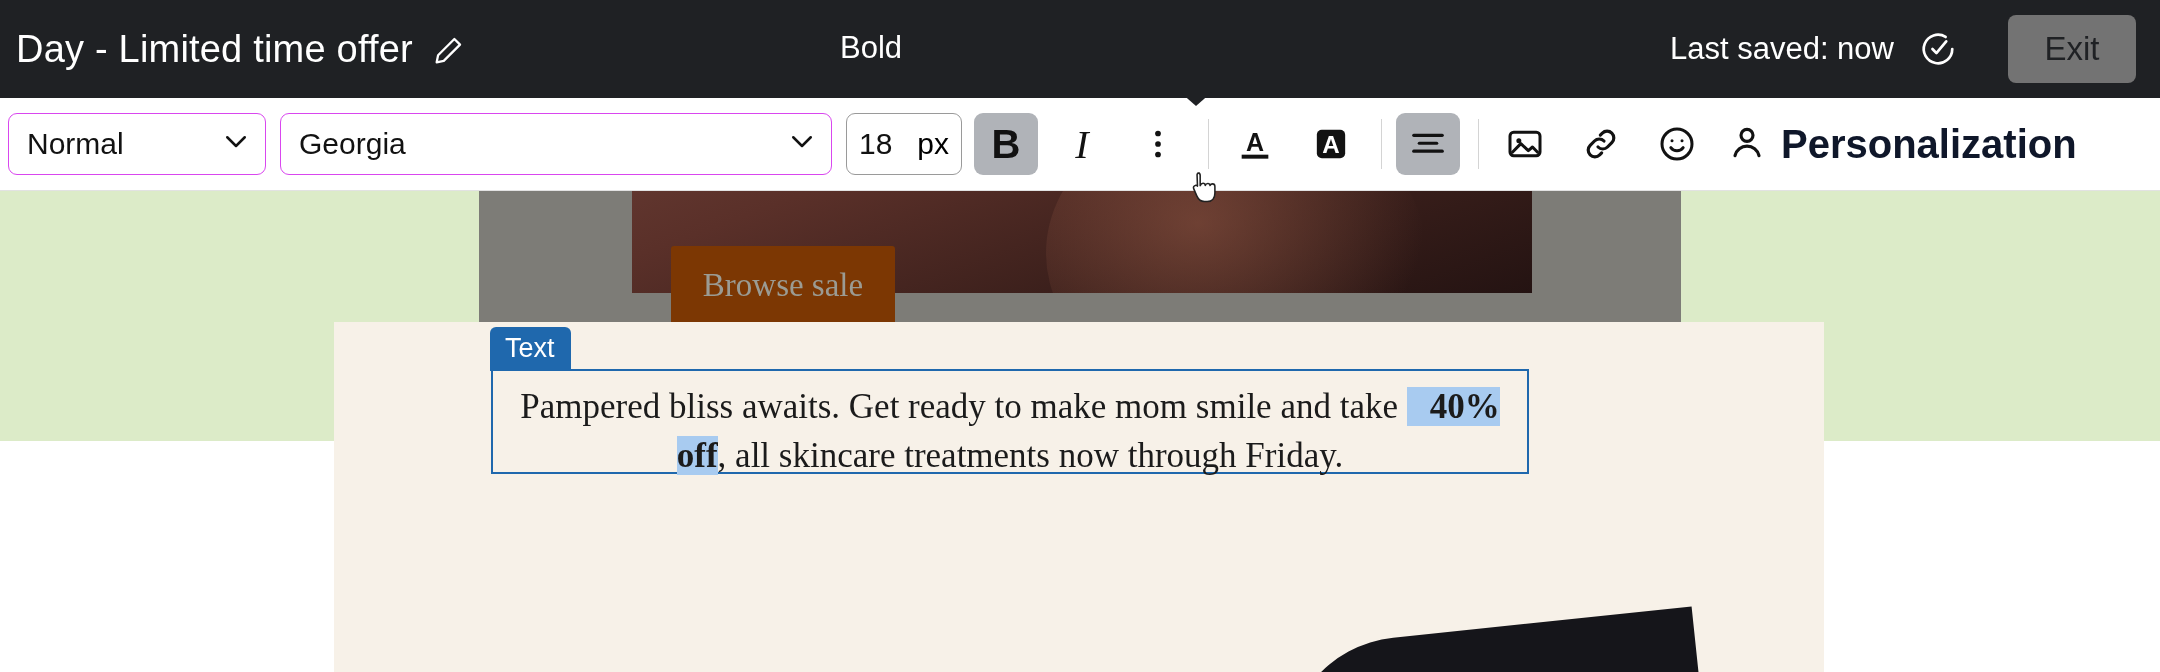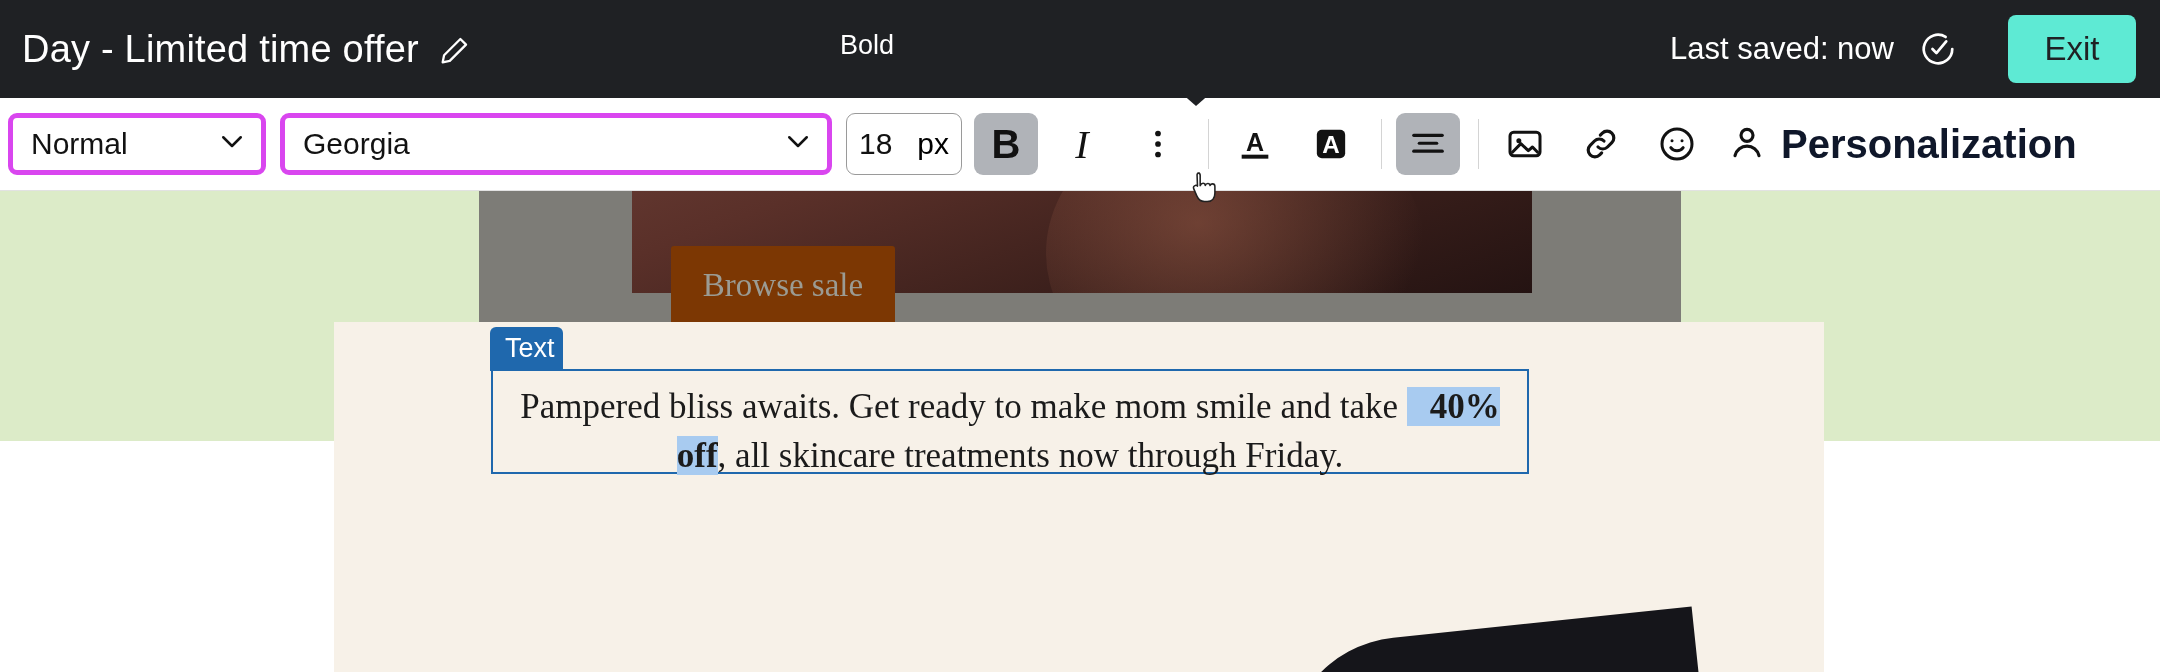--- a/index.html
+++ b/index.html
@@ -12,37 +12,37 @@
 
   
   .header {
     position: absolute; left: 0; top: 0;
     width: 2160px; height: 98px;
     background: #1f2124;
     display: flex; align-items: center;
   }
   .doc-title-wrap {
     display: flex; align-items: center; gap: 18px;
-    margin-left: 22px;
+    margin-left: 16px;
     justify-content: center;
   }
   .doc-title {
     color: #ffffff;
     font-size: 38px;
     font-weight: 400;
     letter-spacing: .2px;
     white-space: nowrap;
   }
   .pencil-icon { width: 34px; height: 34px; display: block; margin-top: 4px; }
 
   .tooltip-bold {
     position: absolute;
     left: 840px; top: 30px;
     color: #ffffff;
-    font-size: 27px;
+    font-size: 31px;
     white-space: nowrap;
   }
   .tooltip-arrow {
     position: absolute;
     left: 1180px; top: 92px;
     width: 0; height: 0;
     border-left: 16px solid transparent;
     border-right: 16px solid transparent;
     border-top: 14px solid #1f2124;
     z-index: 30;
@@ -55,42 +55,42 @@
     padding-right: 24px;
   }
   .saved-label {
     color: #ffffff;
     font-size: 31px;
     white-space: nowrap;
   }
   .check-icon { width: 38px; height: 38px; display: block; }
   .exit-btn {
     margin-left: 26px;
-    background: #5eead4;
+    background: #737373;
     color: #1f2124;
     border: none;
     border-radius: 8px;
     width: 128px; height: 68px;
     font-size: 33px;
     font-family: "Liberation Sans", sans-serif;
     cursor: pointer;
   }
 
   
   .toolbar {
     position: absolute; left: 0; top: 98px;
     width: 2160px; height: 93px;
     background: #ffffff;
     display: flex; align-items: center;
     border-bottom: 1px solid #e2e2e2;
   }
   .select-box {
     position: relative;
     height: 62px;
-    border: 5px solid #d946ef;
+    border: 1px solid #d946ef;
     border-radius: 9px;
     background: #fff;
     display: flex; align-items: center;
     padding: 0 14px 0 18px;
     font-size: 30px;
     color: #121212;
     cursor: pointer;
   }
   .select-box .val { flex: 1; white-space: nowrap; }
   .chev { width: 30px; height: 30px; flex: none; margin-left: 10px; }
@@ -215,21 +215,21 @@
     left: 145px; top: 0;
     width: 1202px; height: 350px;
   }
   .text-badge {
     position: absolute;
     left: 11px; top: 5px;
     background: #1f68ad;
     color: #ffffff;
     font-size: 27px;
     border-radius: 6px 6px 0 0;
-    padding: 6px 8px 7px 15px;
+    padding: 6px 16px 7px 15px;
     z-index: 12;
   }
   .text-selection-box {
     position: absolute;
     left: 12px; top: 47px;
     width: 1038px; height: 105px;
     border: 2px solid #1f68ad;
     background: transparent;
     z-index: 8;
   }

